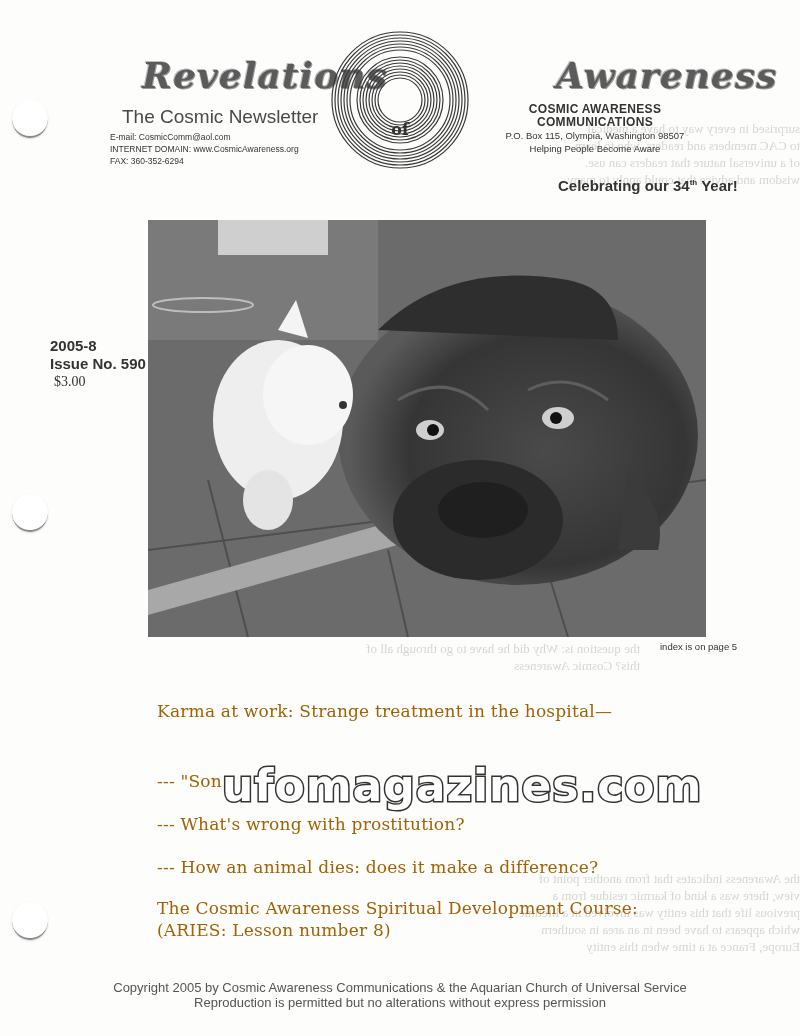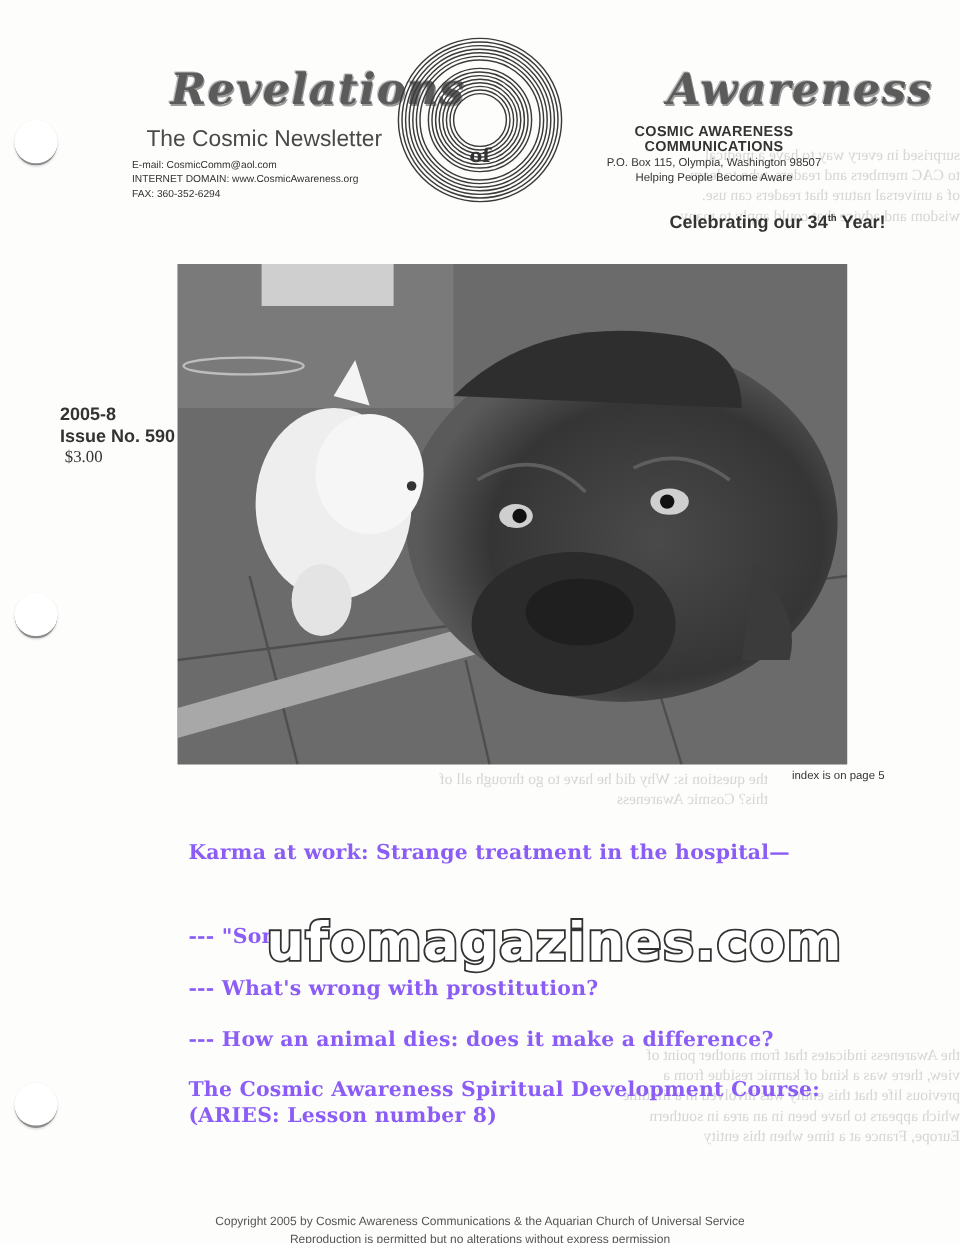--- a/index.html
+++ b/index.html
@@ -16,27 +16,27 @@
   .contact { position:absolute; font-size:8.5px; font-weight:normal; color:#333; line-height:12px; }
   .org { position:absolute; text-align:center; font-size:9.5px; color:#333; line-height:13px; }
   .org .name { font-weight:bold; font-size:12px; letter-spacing:0.3px; }
   .celebrate { position:absolute; font-weight:bold; font-size:15px; color:#333;text-align:center; }
   .celebrate sup { font-size:8px; }
   .issue { position:absolute; font-weight:bold; font-size:15px; color:#333; line-height:18px; }
   .price { position:absolute; font-family:"Liberation Serif", serif; font-size:14px; color:#333; }
   .photo { position:absolute; left:148px; top:220px; width:558px; height:417px; overflow:hidden;
            background:#5a5a5a; }
   .index-note { position:absolute; font-size:9.5px; color:#333; }
-  .headline { position:absolute; font-family:"DejaVu Serif", serif; font-weight:bold; font-size:17px;
-              color:#8b5cf6; line-height:22px; letter-spacing:0.2px; }
+  .headline { position:absolute; font-family:"DejaVu Serif", serif; font-weight:normal; font-size:17px;
+              color:#a16207; line-height:22px; letter-spacing:0.2px; }
   .watermark { position:absolute; left:222px; top:760px; font-family:"DejaVu Sans", sans-serif;
                font-weight:bold; font-size:44px; color:#ffffff; letter-spacing:1px;
                -webkit-text-stroke:3px #333; paint-order:stroke fill;
                text-shadow: 0 0 0 #333; }
-  .footer { position:absolute; width:800px; text-align:center; font-size:10px; color:#555;margin-top:33px; }
+  .footer { position:absolute; width:800px; text-align:center; font-size:13px; color:#555; }
 </style>
 </head>
 <body>
 
 <div class="ghost" style="left:560px;top:120px;width:240px;height:80px;">surprised in every way to have a medical
 to CAC members and readers, who to learn
 of a universal nature that readers can use.
 wisdom and advice that could apply to many</div>
 <div class="ghost" style="left:320px;top:640px;width:320px;height:60px;">the question is: Why did he have to go through all of
 this? Cosmic Awareness</div>

